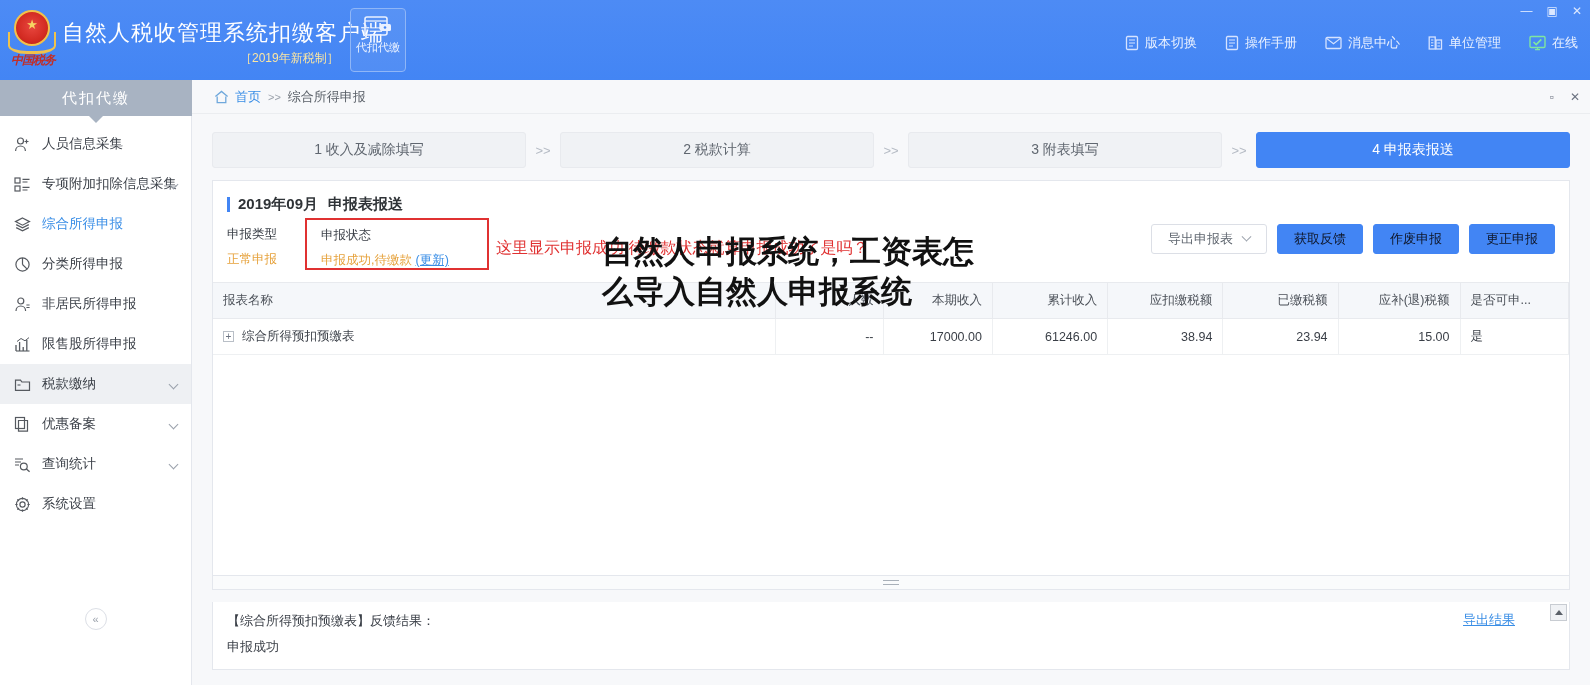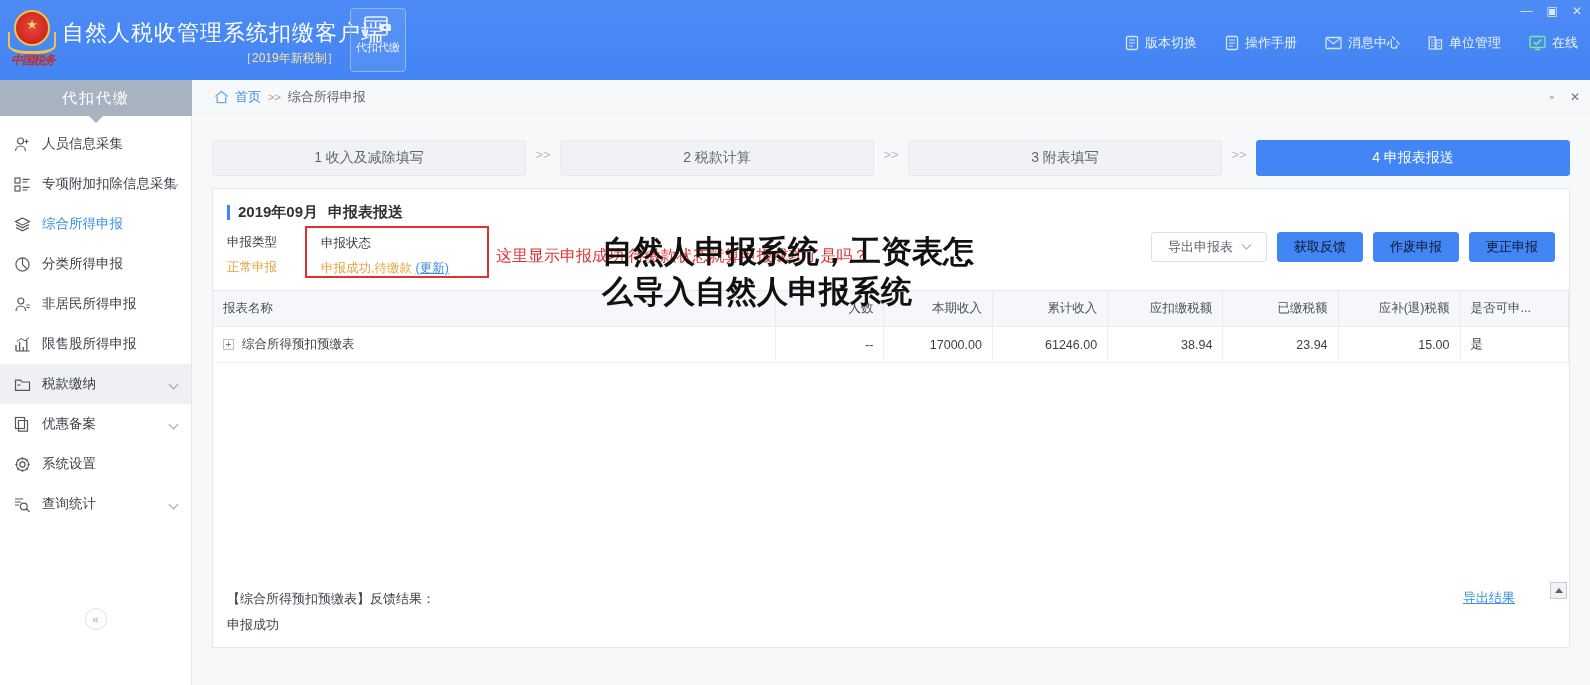--- a/index.html
+++ b/index.html
@@ -147,21 +147,21 @@
     display: flex; align-items: center; gap: 16px; color: #6b7280; font-size: 12px;
   }
   .crumb-ctl span { cursor: pointer; }
 
   .steps {
     display: flex; align-items: center; padding: 18px 20px 10px 20px; gap: 0;
   }
   .step {
     flex: 1; height: 36px; background: #f0f2f5; border: 1px solid #e8eaee;
     border-radius: 3px; display: flex; align-items: center; justify-content: center;
-    color: #606770; font-size: 14px; cursor: pointer; margin-top: 8px;
+    color: #606770; font-size: 14px; cursor: pointer;
   }
   .step.done { background: #4285f4; border-color: #4285f4; color: #fff; }
   .step-sep { width: 34px; text-align: center; color: #b5bbc4; font-size: 13px; }
 
   .panel {
     margin: 2px 20px 0 20px; background: #ffffff;
     border: 1px solid #e4e7ed; height: 410px; position: relative;
   }
   .panel-title {
     display: flex; align-items: center; padding: 14px 0 10px 14px;
@@ -228,21 +228,21 @@
     position: absolute; left: 0; right: 0; bottom: 0; height: 14px;
     border-top: 1px solid #e4e7ed; background: #fafbfc;
     display: flex; align-items: center; justify-content: center; cursor: ns-resize;
   }
   .splitter i {
     display: block; width: 16px; height: 5px;
     border-top: 1px solid #a9b0b9; border-bottom: 1px solid #a9b0b9;
   }
 
   .feedback {
-    position: absolute; left: 20px; right: 20px; top: 500px; height: 68px;
+    position: absolute; left: 20px; right: 20px; top: 522px; height: 68px;
     background: #ffffff; border: 1px solid #e4e7ed; border-top: none;
     padding: 10px 14px; font-size: 13px; color: #3a3f47;
   }
   .feedback .l2 { margin-top: 8px; }
   .exportlink {
     position: absolute; right: 54px; top: 9px;
     color: #3a8ee6; font-size: 13px; text-decoration: underline; cursor: pointer;
   }
   .scroll-up {
     position: absolute; right: 2px; top: 2px; width: 17px; height: 17px;
@@ -425,38 +425,38 @@
             <path d="M4.5 15.2 V4.5 h9 v10.7 Z" fill="none" stroke="#55595f" stroke-width="1.2"></path>
           </svg>
         </span>
         <span class="tx">优惠备案</span>
         <span class="caret"></span>
       </div>
 
       <div class="mi">
         <span class="ic">
           <svg width="17" height="17" viewBox="0 0 17 17">
+            <path d="M1 3h8M1 6h6M1 9h4" stroke="#55595f" stroke-width="1.2"></path>
+            <circle cx="9.8" cy="10.5" r="3.4" fill="none" stroke="#55595f" stroke-width="1.2"></circle>
+            <path d="M12.4 13 L15.6 15.8" stroke="#55595f" stroke-width="1.3"></path>
+          </svg>
+        </span>
+        <span class="tx">查询统计</span>
+        <span class="caret"></span>
+      </div>
+
+      <div class="mi">
+        <span class="ic">
+          <svg width="17" height="17" viewBox="0 0 17 17">
             <circle cx="8.5" cy="8.5" r="2.6" fill="none" stroke="#55595f" stroke-width="1.2"></circle>
             <path d="M8.5 1.3v2.3M8.5 13.4v2.3M1.3 8.5h2.3M13.4 8.5h2.3M3.4 3.4l1.6 1.6M12 12l1.6 1.6M13.6 3.4L12 5M5 12l-1.6 1.6" stroke="#55595f" stroke-width="1.2"></path>
             <circle cx="8.5" cy="8.5" r="6.1" fill="none" stroke="#55595f" stroke-width="1.1"></circle>
           </svg>
         </span>
         <span class="tx">系统设置</span>
-      </div>
-
-      <div class="mi">
-        <span class="ic">
-          <svg width="17" height="17" viewBox="0 0 17 17">
-            <path d="M1 3h8M1 6h6M1 9h4" stroke="#55595f" stroke-width="1.2"></path>
-            <circle cx="9.8" cy="10.5" r="3.4" fill="none" stroke="#55595f" stroke-width="1.2"></circle>
-            <path d="M12.4 13 L15.6 15.8" stroke="#55595f" stroke-width="1.3"></path>
-          </svg>
-        </span>
-        <span class="tx">查询统计</span>
-        <span class="caret"></span>
       </div>
     </div>
 
     <div class="collapse-btn">«</div>
   </div>
 
   <div class="content">
 
     <div class="crumb">
       <svg width="15" height="14" viewBox="0 0 15 14">

